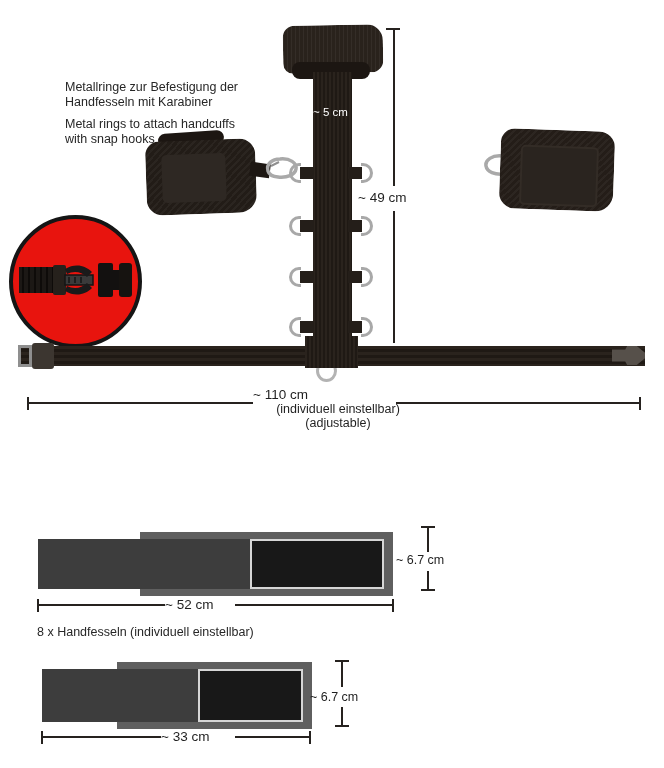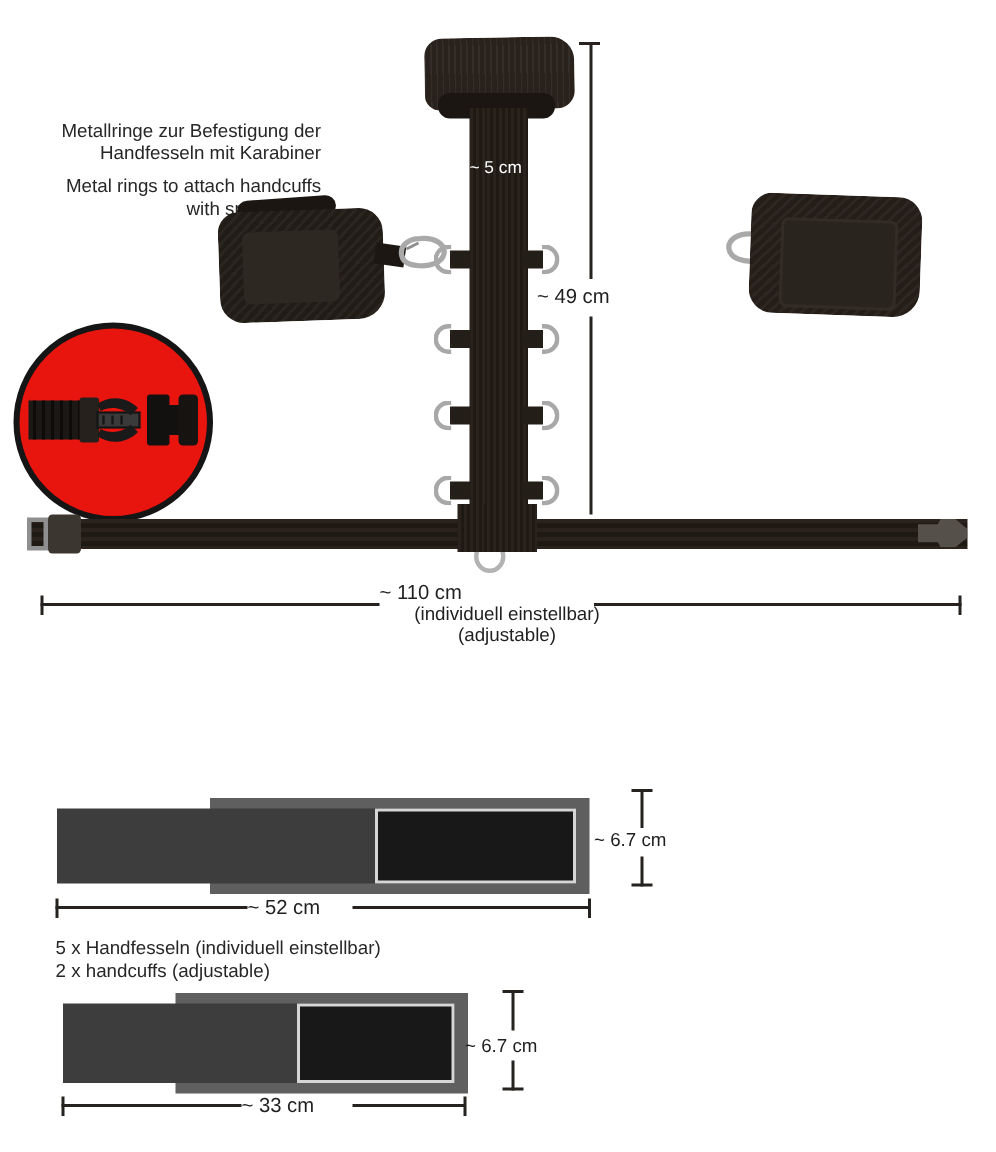--- a/index.html
+++ b/index.html
@@ -36,21 +36,21 @@
   
   .diagram-back{position:absolute;background:#5f5f5f;}
   .diagram-gray{position:absolute;background:#3d3d3d;}
   .diagram-black{position:absolute;background:#181818;border:2px solid #d6d6d6;box-sizing:border-box;}
 </style>
 </head>
 <body>
 
 <div class="canvas">
 
-  <div class="abs note" style="left:41px;top:80px;text-align:right;">
+  <div class="abs note" style="left:65px;top:80px;">
     <div class="pre">Metallringe zur Befestigung der
 Handfesseln mit Karabiner</div>
     <div class="pre" style="margin-top:7px;">Metal rings to attach handcuffs
 with snap hooks</div>
   </div>
 
   <div class="abs collar-top" style="left:283px;top:25px;width:100px;height:48px;transform:rotate(-1deg);"></div>
   <div class="abs collar-lip" style="left:292px;top:62px;width:78px;height:17px;"></div>
   <div class="abs webbing-v" style="left:313px;top:72px;width:39px;height:278px;"></div>
   <div class="strap-label" style="left:313px;top:106px;width:39px;">~ 5 cm</div>
@@ -141,22 +141,21 @@
   <div class="vline" style="left:427px;top:571px;height:20px;"></div>
   <div class="caph" style="left:421px;top:589px;"></div>
 
   <div class="tickv" style="left:37px;top:599px;"></div>
   <div class="hline" style="left:37px;top:604px;width:128px;"></div>
   <div class="abs measure" style="left:165px;top:597px;width:70px;">~ 52 cm</div>
   <div class="hline" style="left:235px;top:604px;width:159px;"></div>
   <div class="tickv" style="left:392px;top:599px;"></div>
 
   <div class="abs note" style="left:37px;top:625px;">
-    <div>5 x Handfesseln (individuell einstellbar)</div>
-    <div>2 x handcuffs (adjustable)</div>
+    <div>8 x Handfesseln (individuell einstellbar)</div>
   </div>
 
   <div class="diagram-back" style="left:117px;top:662px;width:195px;height:67px;"></div>
   <div class="diagram-gray" style="left:42px;top:669px;width:156px;height:53px;"></div>
   <div class="diagram-black" style="left:198px;top:669px;width:105px;height:53px;"></div>
 
   <div class="caph" style="left:335px;top:660px;"></div>
   <div class="vline" style="left:341px;top:660px;height:27px;"></div>
   <div class="abs measure" style="left:310px;top:690px;width:64px;font-size:12.5px;">~ 6.7 cm</div>
   <div class="vline" style="left:341px;top:707px;height:20px;"></div>

